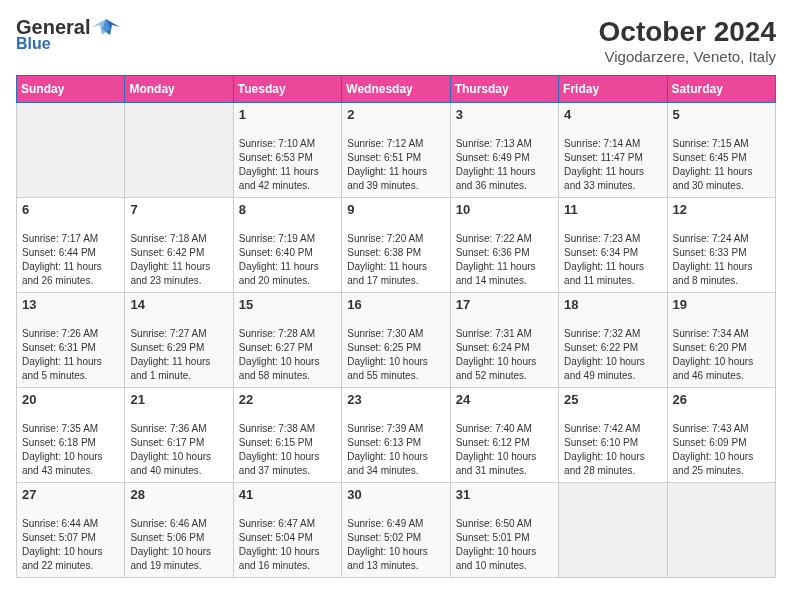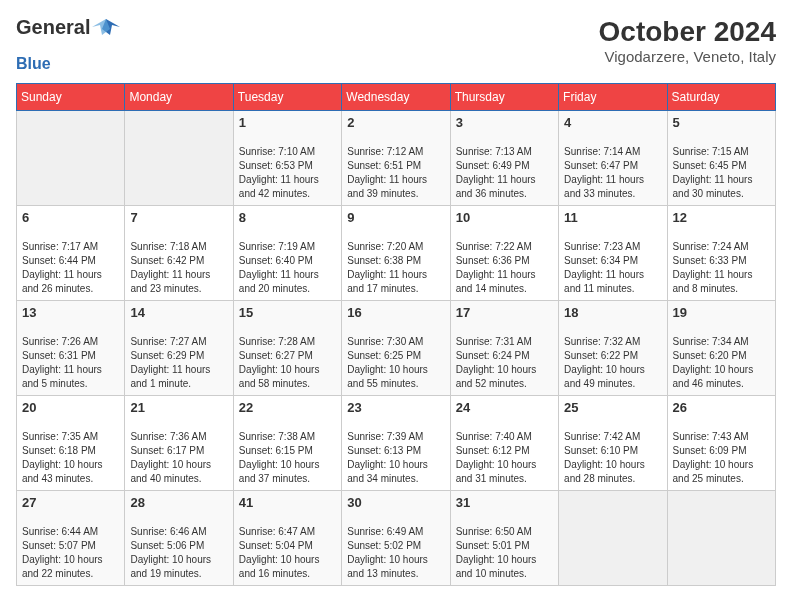--- a/index.html
+++ b/index.html
@@ -13,21 +13,20 @@
     .header {
       display: flex;
       justify-content: space-between;
       align-items: flex-start;
       margin-bottom: 10px;
     }
     .logo {
       display: flex;
       flex-direction: column;
       align-items: flex-start;
-      gap: 20px;
     }
     .logo-row {
       display: flex;
       align-items: center;
     }
     .title-block {
       text-align: right;
     }
     .month-title {
       font-size: 28px;
@@ -37,24 +36,24 @@
     .location {
       font-size: 15px;
       color: #555;
     }
     table {
       width: 100%;
       border-collapse: collapse;
       table-layout: fixed;
     }
     thead tr th {
-      background: #ef4444;
+      background: #ec4899;
       color: #fff;
       font-size: 12px;
-      font-weight: normal;
+      font-weight: bold;
       padding: 6px 4px;
       text-align: left;
       border: 1px solid #2e6db4;
     }
     tbody tr td {
       vertical-align: top;
       padding: 4px 5px;
       font-size: 10px;
       color: #333;
       border: 1px solid #ccc;
@@ -131,21 +130,21 @@
         </td>
         <td>
           <span class="day-num">3</span>
           <div class="day-detail">Sunrise: 7:13 AM
 Sunset: 6:49 PM
 Daylight: 11 hours and 36 minutes.</div>
         </td>
         <td>
           <span class="day-num">4</span>
           <div class="day-detail">Sunrise: 7:14 AM
-Sunset: 6:47 PM
+Sunset: 11:47 PM
 Daylight: 11 hours and 33 minutes.</div>
         </td>
         <td>
           <span class="day-num">5</span>
           <div class="day-detail">Sunrise: 7:15 AM
 Sunset: 6:45 PM
 Daylight: 11 hours and 30 minutes.</div>
         </td>
       </tr>
       <tr>

